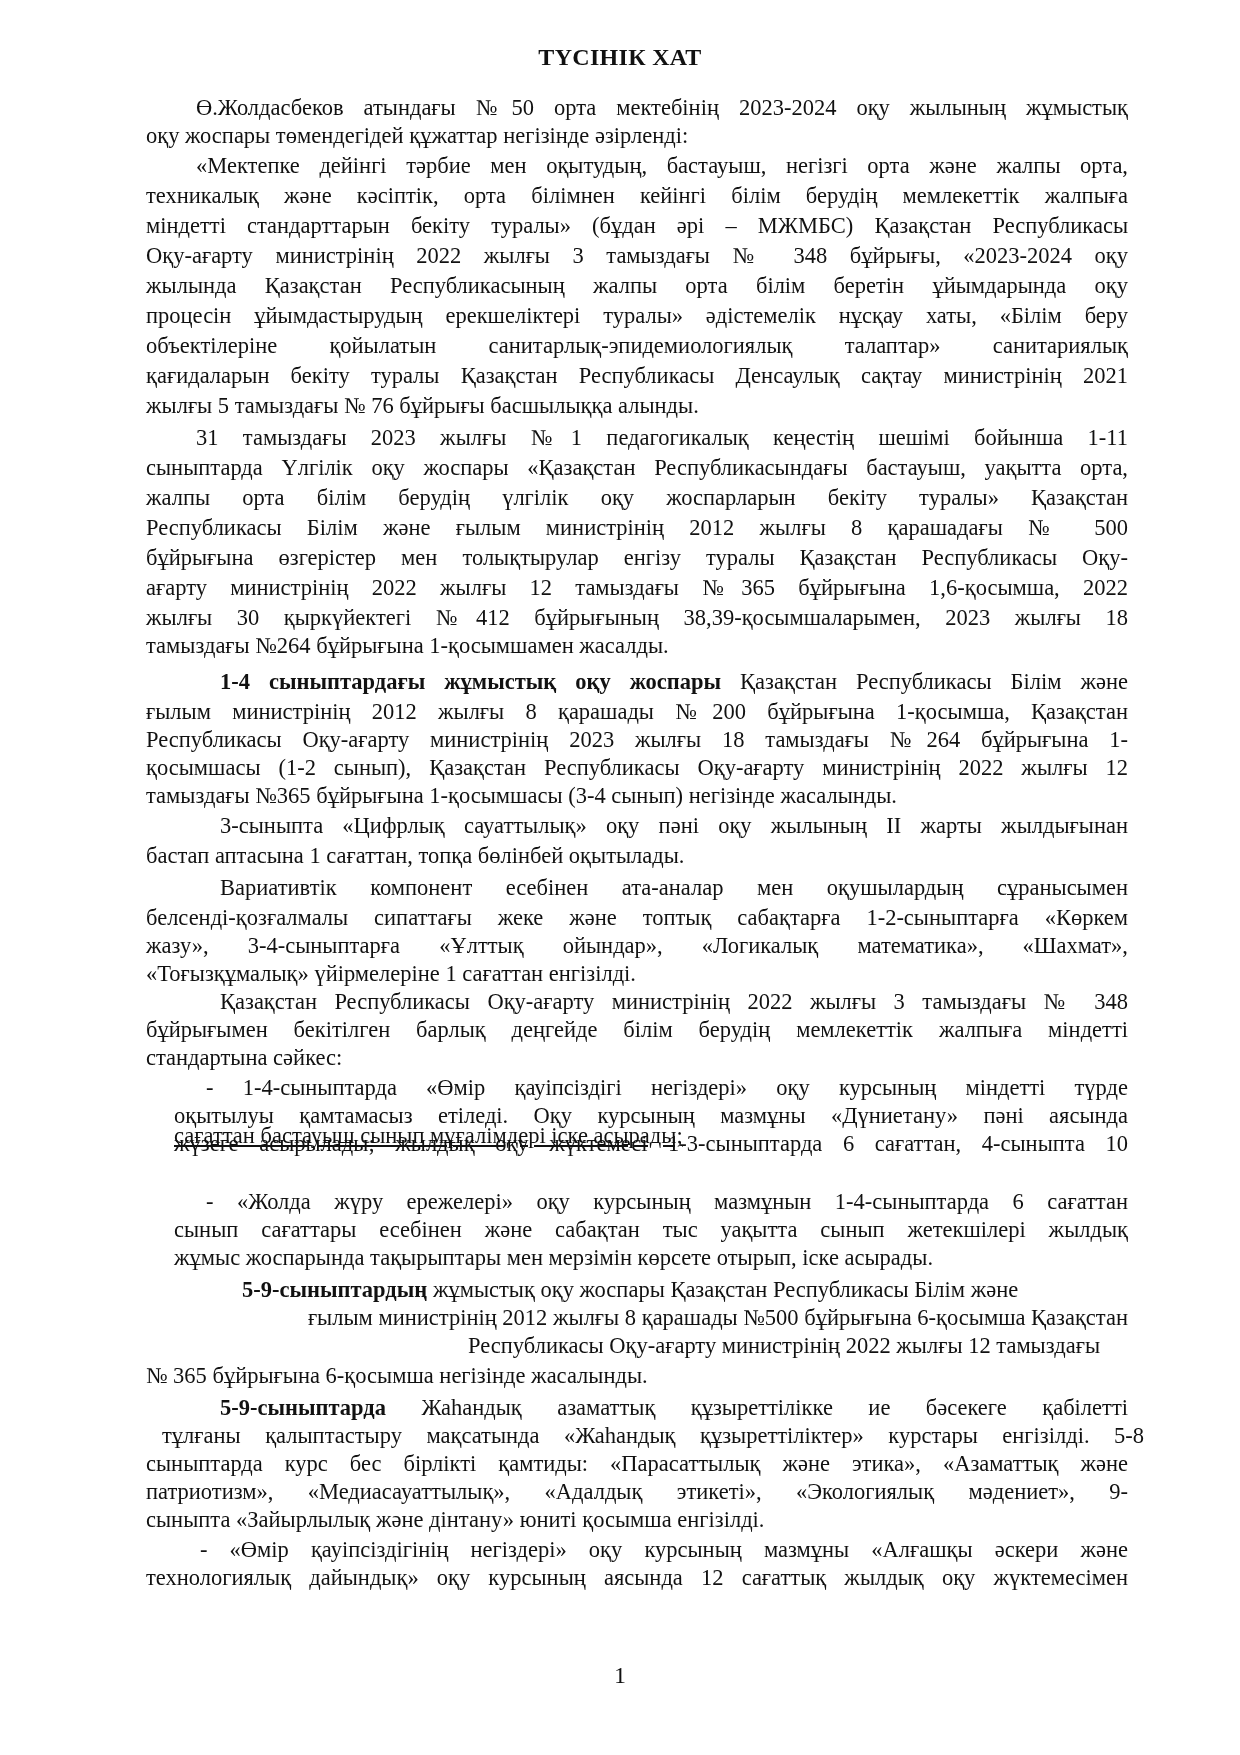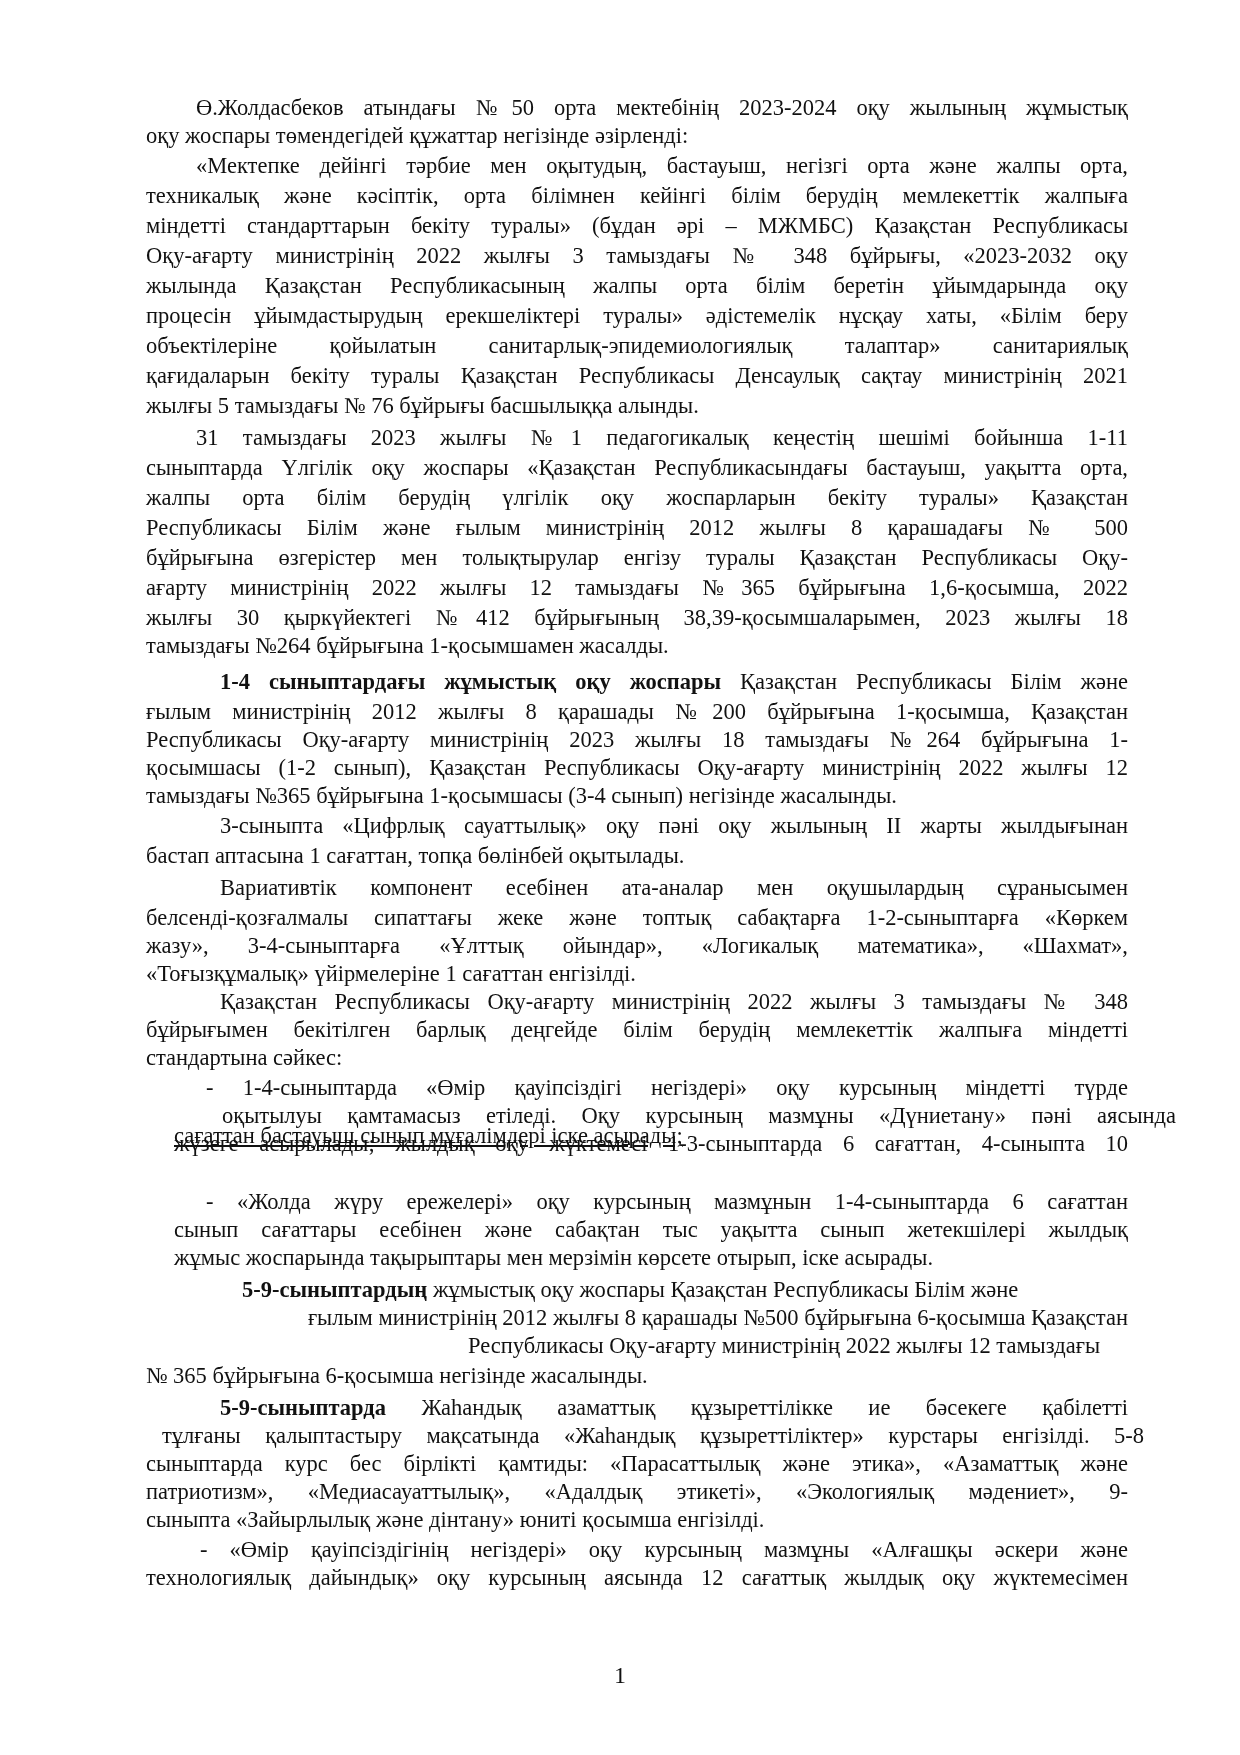--- a/index.html
+++ b/index.html
@@ -21,28 +21,29 @@
     .line.right { text-align: right; text-align-last: right; }
     .line b { font-weight: bold; }
     .pagenum {
       position: absolute; left: 0; width: 1240px; top: 1662px; text-align: center; font-size: 24px;
     }
   </style>
 </head>
 <body>
 
 <div class="page">
+  <div class="title">ТҮСІНІК ХАТ</div>
 
   <div id="lines">
       <div class="line" style="left: 196px; top: 94px; width: 932px;"><span>Ө.Жолдасбеков  атындағы №50 орта мектебінің 2023-2024 оқу жылының жұмыстық</span></div>
       <div class="line last" style="left: 146px; top: 122px; width: 560px;"><span>оқу жоспары төмендегідей құжаттар негізінде әзірленді:</span></div>
       <div class="line" style="left: 196px; top: 152px; width: 932px;"><span>«Мектепке дейінгі тәрбие мен оқытудың, бастауыш, негізгі орта және жалпы орта,</span></div>
       <div class="line" style="left: 146px; top: 182px; width: 982px;"><span>техникалық және кәсіптік, орта білімнен кейінгі білім берудің мемлекеттік жалпыға</span></div>
       <div class="line" style="left: 146px; top: 212px; width: 982px;"><span>міндетті стандарттарын бекіту туралы» (бұдан әрі – МЖМБС) Қазақстан Республикасы</span></div>
-      <div class="line" style="left: 146px; top: 242px; width: 982px;"><span>Оқу-ағарту министрінің 2022 жылғы 3 тамыздағы № 348 бұйрығы, «2023-2032 оқу</span></div>
+      <div class="line" style="left: 146px; top: 242px; width: 982px;"><span>Оқу-ағарту министрінің 2022 жылғы 3 тамыздағы № 348 бұйрығы, «2023-2024 оқу</span></div>
       <div class="line" style="left: 146px; top: 272px; width: 982px;"><span>жылында Қазақстан Республикасының жалпы орта білім беретін ұйымдарында оқу</span></div>
       <div class="line" style="left: 146px; top: 302px; width: 982px;"><span>процесін ұйымдастырудың ерекшеліктері туралы» әдістемелік  нұсқау хаты,  «Білім беру</span></div>
       <div class="line" style="left: 146px; top: 332px; width: 982px;"><span>объектілеріне қойылатын санитарлық-эпидемиологиялық талаптар» санитариялық</span></div>
       <div class="line" style="left: 146px; top: 362px; width: 982px;"><span>қағидаларын бекіту туралы Қазақстан Республикасы Денсаулық сақтау министрінің 2021</span></div>
       <div class="line last" style="left: 146px; top: 392px; width: 620px;"><span>жылғы 5 тамыздағы № 76  бұйрығы басшылыққа алынды.</span></div>
       <div class="line" style="left: 196px; top: 424px; width: 932px;"><span>31 тамыздағы  2023 жылғы №1 педагогикалық кеңестің шешімі бойынша 1-11</span></div>
       <div class="line" style="left: 146px; top: 454px; width: 982px;"><span>сыныптарда Үлгілік оқу жоспары «Қазақстан Республикасындағы бастауыш, уақытта орта,</span></div>
       <div class="line" style="left: 146px; top: 484px; width: 982px;"><span>жалпы орта білім берудің үлгілік оқу жоспарларын бекіту туралы» Қазақстан</span></div>
       <div class="line" style="left: 146px; top: 514px; width: 982px;"><span>Республикасы Білім және ғылым министрінің 2012 жылғы 8 қарашадағы № 500</span></div>
       <div class="line" style="left: 146px; top: 544px; width: 982px;"><span>бұйрығына өзгерістер мен толықтырулар енгізу туралы Қазақстан Республикасы Оқу-</span></div>
@@ -57,21 +58,21 @@
       <div class="line" style="left: 220px; top: 812px; width: 908px;"><span>3-сыныпта «Цифрлық сауаттылық» оқу пәні оқу жылының ІІ жарты жылдығынан</span></div>
       <div class="line last" style="left: 146px; top: 842px; width: 600px;"><span>бастап аптасына 1 сағаттан, топқа  бөлінбей оқытылады.</span></div>
       <div class="line" style="left: 220px; top: 874px; width: 908px;"><span>Вариативтік компонент есебінен  ата-аналар мен оқушылардың  сұранысымен</span></div>
       <div class="line" style="left: 146px; top: 904px; width: 982px;"><span>белсенді-қозғалмалы сипаттағы жеке және топтық сабақтарға 1-2-сыныптарға «Көркем</span></div>
       <div class="line" style="left: 146px; top: 932px; width: 982px;"><span>жазу», 3-4-сыныптарға «Ұлттық ойындар», «Логикалық математика», «Шахмат»,</span></div>
       <div class="line last" style="left: 146px; top: 960px; width: 600px;"><span>«Тоғызқұмалық» үйірмелеріне 1 сағаттан енгізілді.</span></div>
       <div class="line" style="left: 220px; top: 988px; width: 908px;"><span>Қазақстан Республикасы Оқу-ағарту министрінің 2022 жылғы   3 тамыздағы № 348</span></div>
       <div class="line" style="left: 146px; top: 1016px; width: 982px;"><span>бұйрығымен бекітілген барлық деңгейде білім берудің мемлекеттік жалпыға міндетті</span></div>
       <div class="line last" style="left: 146px; top: 1044px; width: 300px;"><span>стандартына сәйкес:</span></div>
       <div class="line" style="left: 206px; top: 1074px; width: 922px;"><span>- 1-4-сыныптарда «Өмір қауіпсіздігі негіздері» оқу курсының  міндетті түрде</span></div>
-      <div class="line" style="left: 174px; top: 1102px; width: 954px; margin-left: 48px;"><span>оқытылуы қамтамасыз етіледі. Оқу курсының мазмұны «Дүниетану» пәні аясында</span></div>
+      <div class="line" style="left: 174px; top: 1102px; width: 954px;"><span>оқытылуы қамтамасыз етіледі. Оқу курсының мазмұны «Дүниетану» пәні аясында</span></div>
       <div class="line" style="left: 174px; top: 1130px; width: 954px;"><span>жүзеге асырылады;  жылдық оқу жүктемесі 1-3-сыныптарда 6 сағаттан, 4-сыныпта 10</span></div>
       <div class="line last" style="left: 174px; top: 1122px; width: 560px; text-decoration: underline;"><span>сағаттан бастауыш сынып мұғалімдері іске асырады;</span></div>
       <div class="line" style="left: 206px; top: 1188px; width: 922px;"><span>- «Жолда жүру ережелері» оқу курсының мазмұнын 1-4-сыныптарда    6 сағаттан</span></div>
       <div class="line" style="left: 174px; top: 1216px; width: 954px;"><span>сынып сағаттары есебінен және сабақтан тыс уақытта сынып жетекшілері жылдық</span></div>
       <div class="line last" style="left: 174px; top: 1244px; width: 870px;"><span>жұмыс жоспарында тақырыптары мен мерзімін көрсете отырып, іске асырады.</span></div>
       <div class="line last" style="left: 242px; top: 1276px; width: 886px;"><b>5-9-сыныптардың</b><span> жұмыстық оқу жоспары Қазақстан Республикасы Білім және</span></div>
       <div class="line right" style="left: 188px; top: 1304px; width: 940px;"><span>ғылым министрінің 2012 жылғы 8 қарашады №500 бұйрығына 6-қосымша Қазақстан</span></div>
       <div class="line right" style="left: 400px; top: 1332px; width: 700px;"><span>Республикасы Оқу-ағарту министрінің 2022 жылғы 12 тамыздағы</span></div>
       <div class="line last" style="left: 146px; top: 1362px; width: 600px;"><span>№ 365 бұйрығына  6-қосымша негізінде жасалынды.</span></div>
       <div class="line" style="left: 220px; top: 1394px; width: 908px;"><b>5-9-сыныптарда</b><span> Жаһандық азаматтық құзыреттілікке ие бәсекеге қабілетті</span></div>

